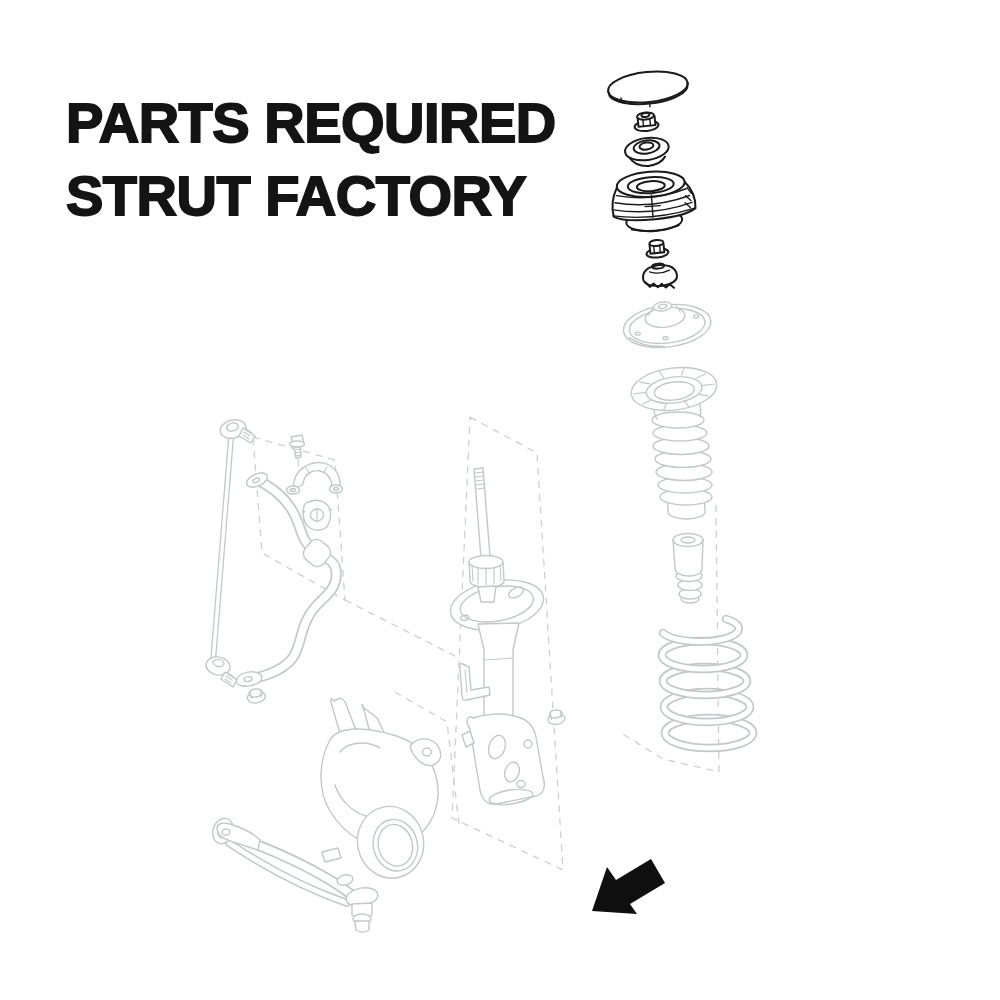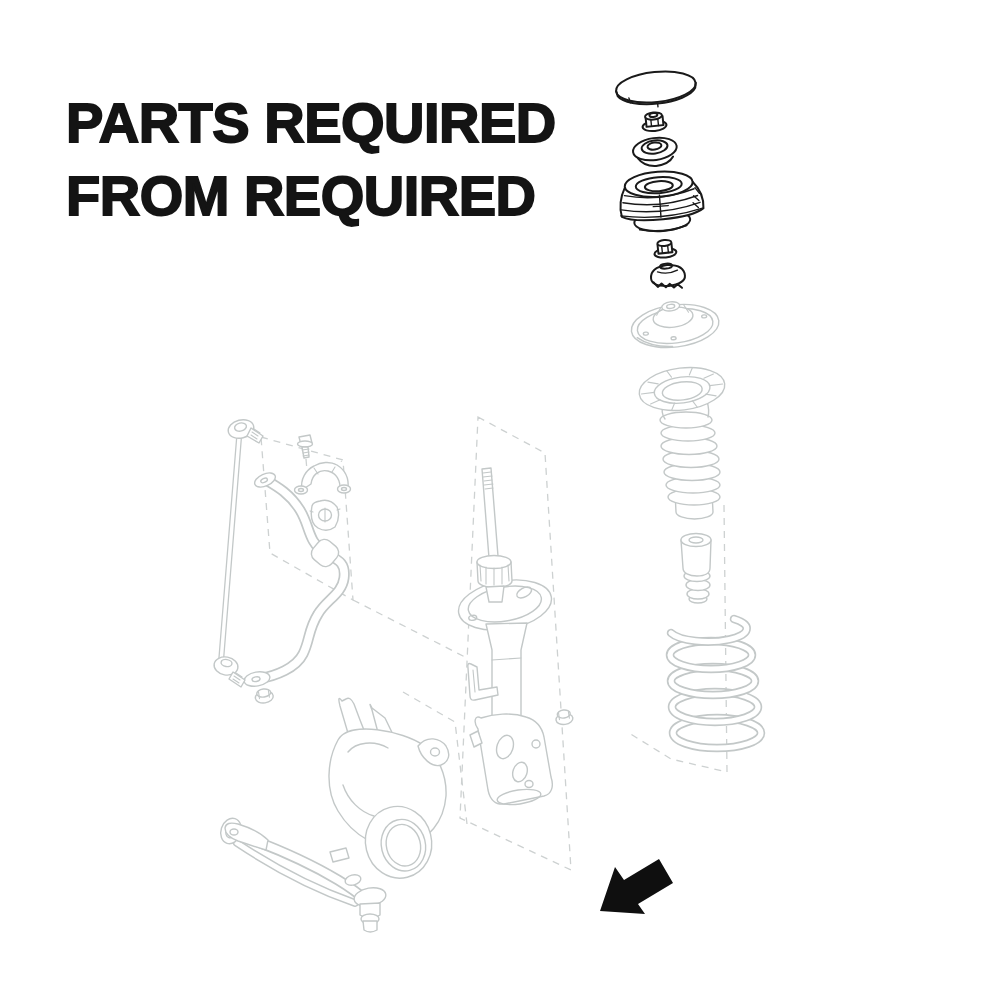--- a/index.html
+++ b/index.html
@@ -1,18 +1,18 @@
 <!DOCTYPE html>
 <html><head>
 <meta charset="utf-8">
 <style>
   html,body{margin:0;padding:0;background:#ffffff;}
   body{width:1000px;height:1000px;position:relative;overflow:hidden;
        font-family:"Liberation Sans",sans-serif;}
-  .stage{position:absolute;left:0;top:0;width:841px;height:1000px;padding-left:8px;}
+  .stage{position:absolute;left:0;top:0;width:841px;height:1000px;}
   .title{position:absolute;left:66px;top:86px;color:#141414;
          font-weight:700;font-size:56px;line-height:73px;letter-spacing:-0.5px;
          -webkit-text-stroke:1.8px #141414;white-space:nowrap;}
   
   .lg{stroke:#c3c8c8;stroke-width:1.4;fill:none;stroke-linecap:round;stroke-linejoin:round;}
   .lgf{stroke:#c3c8c8;stroke-width:1.4;fill:#ffffff;stroke-linejoin:round;}
   .lgt{stroke:#c3c8c8;stroke-width:1.1;fill:none;stroke-linecap:round;}
   .dk{stroke:#1a1a1a;stroke-width:2;fill:none;stroke-linecap:round;stroke-linejoin:round;}
   .dkf{stroke:#1a1a1a;stroke-width:2;fill:#ffffff;stroke-linejoin:round;}
   .dkt{stroke:#1a1a1a;stroke-width:1.4;fill:none;stroke-linecap:round;}
@@ -272,16 +272,16 @@
       <path class="dk" d="M645 281 l4 5 l4 -3 l4 4 l4 -3 l4 4 l4 -3 l4 4"></path>
     </g>
 
     <g>
       <path d="M592 911 L607 867 L616 880 L651 859 L665 883 L630 904 L637 914 Z" fill="#0f0f0f" stroke="none"></path>
     </g>
   </svg>
 
   <div class="title">
     <div>PARTS REQUIRED</div>
-    <div>FROM REQUIRED</div>
+    <div>STRUT FACTORY</div>
   </div>
 
 </div>
 
 </body></html>

